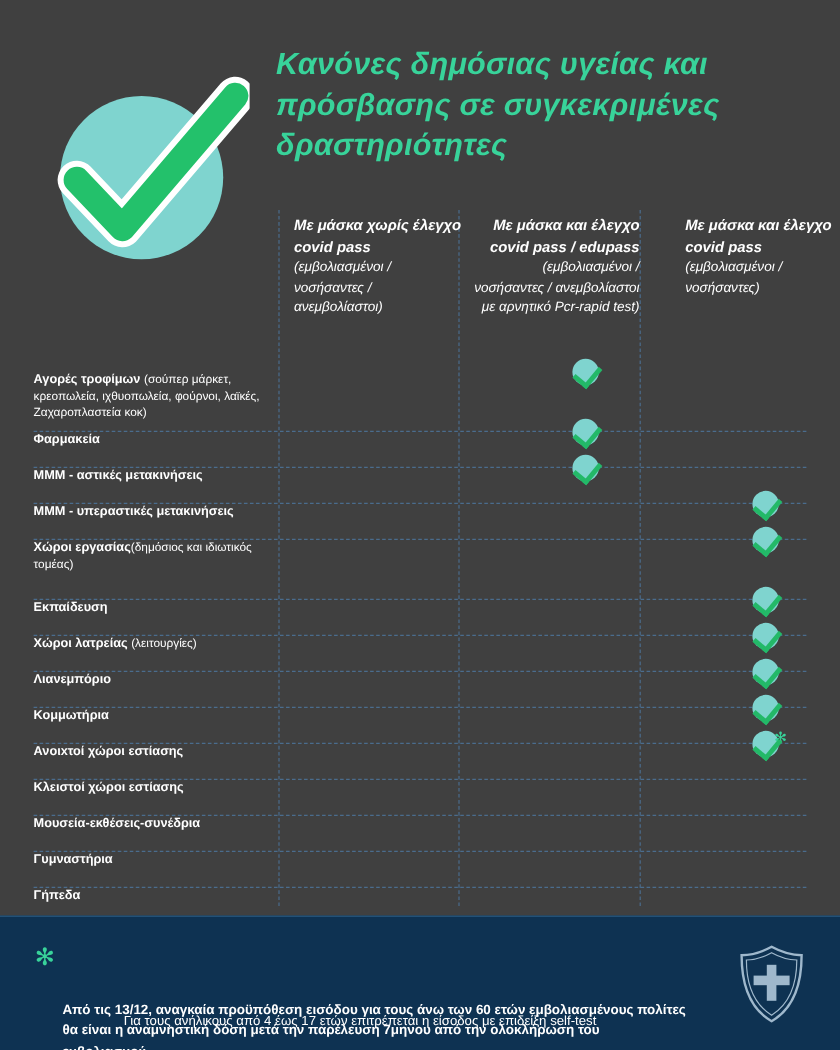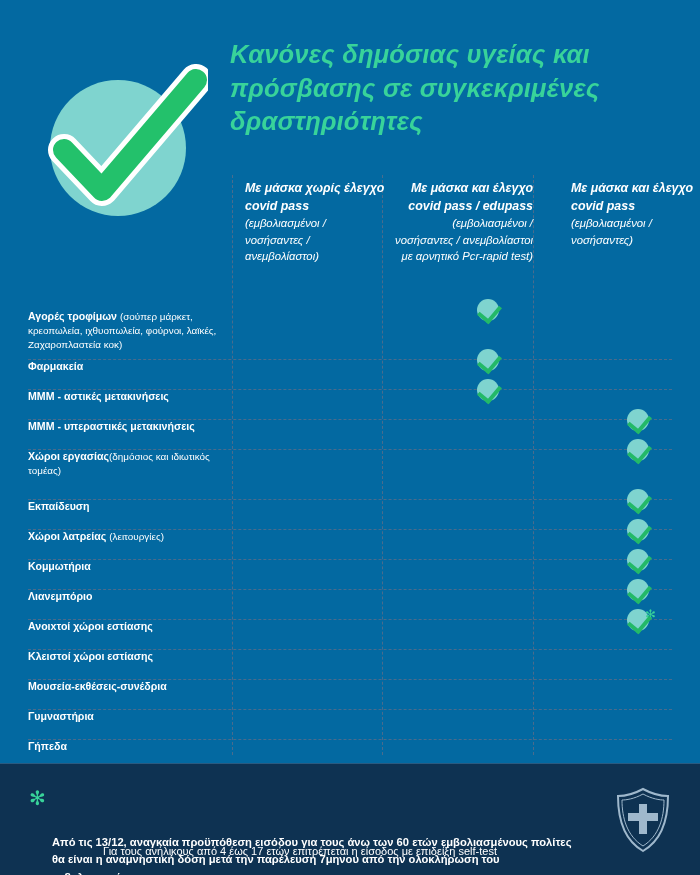--- a/index.html
+++ b/index.html
@@ -5,21 +5,21 @@
   * { box-sizing: border-box; }
   html, body {
     margin: 0; padding: 0;
     width: 700px; height: 875px;
     background: #133c63;
     font-family: "Liberation Sans", sans-serif;
   }
   #page {
     position: relative;
     width: 700px; height: 875px;
-    background: #0369a1;
+    background: #404040;
     overflow: hidden;
   }
 
   
   .header {
     position: absolute;
     left: 230px; top: 38px;
     width: 450px;
   }
   .header h1 {
@@ -271,29 +271,29 @@
       </div>
       <div class="row">
         <div class="label"><span>Χώροι λατρείας </span><span class="light">(λειτουργίες)</span></div>
         <div class="cellwrap">
           <div class="cell c1">
             <div class="tick"></div>
           </div>
         </div>
       </div>
       <div class="row">
+        <div class="label"><span>Λιανεμπόριο</span></div>
+        <div class="cellwrap">
+          <div class="cell c1">
+            <div class="tick"></div>
+          </div>
+        </div>
+      </div>
+      <div class="row">
         <div class="label"><span>Κομμωτήρια</span></div>
-        <div class="cellwrap">
-          <div class="cell c1">
-            <div class="tick"></div>
-          </div>
-        </div>
-      </div>
-      <div class="row">
-        <div class="label"><span>Λιανεμπόριο</span></div>
         <div class="cellwrap">
           <div class="cell c1">
             <div class="tick"></div>
           </div>
         </div>
       </div>
       <div class="row">
         <div class="label"><span>Ανοιxτοί χώροι εστίασης</span></div>
         <div class="cellwrap">
           <div class="cell c1">

